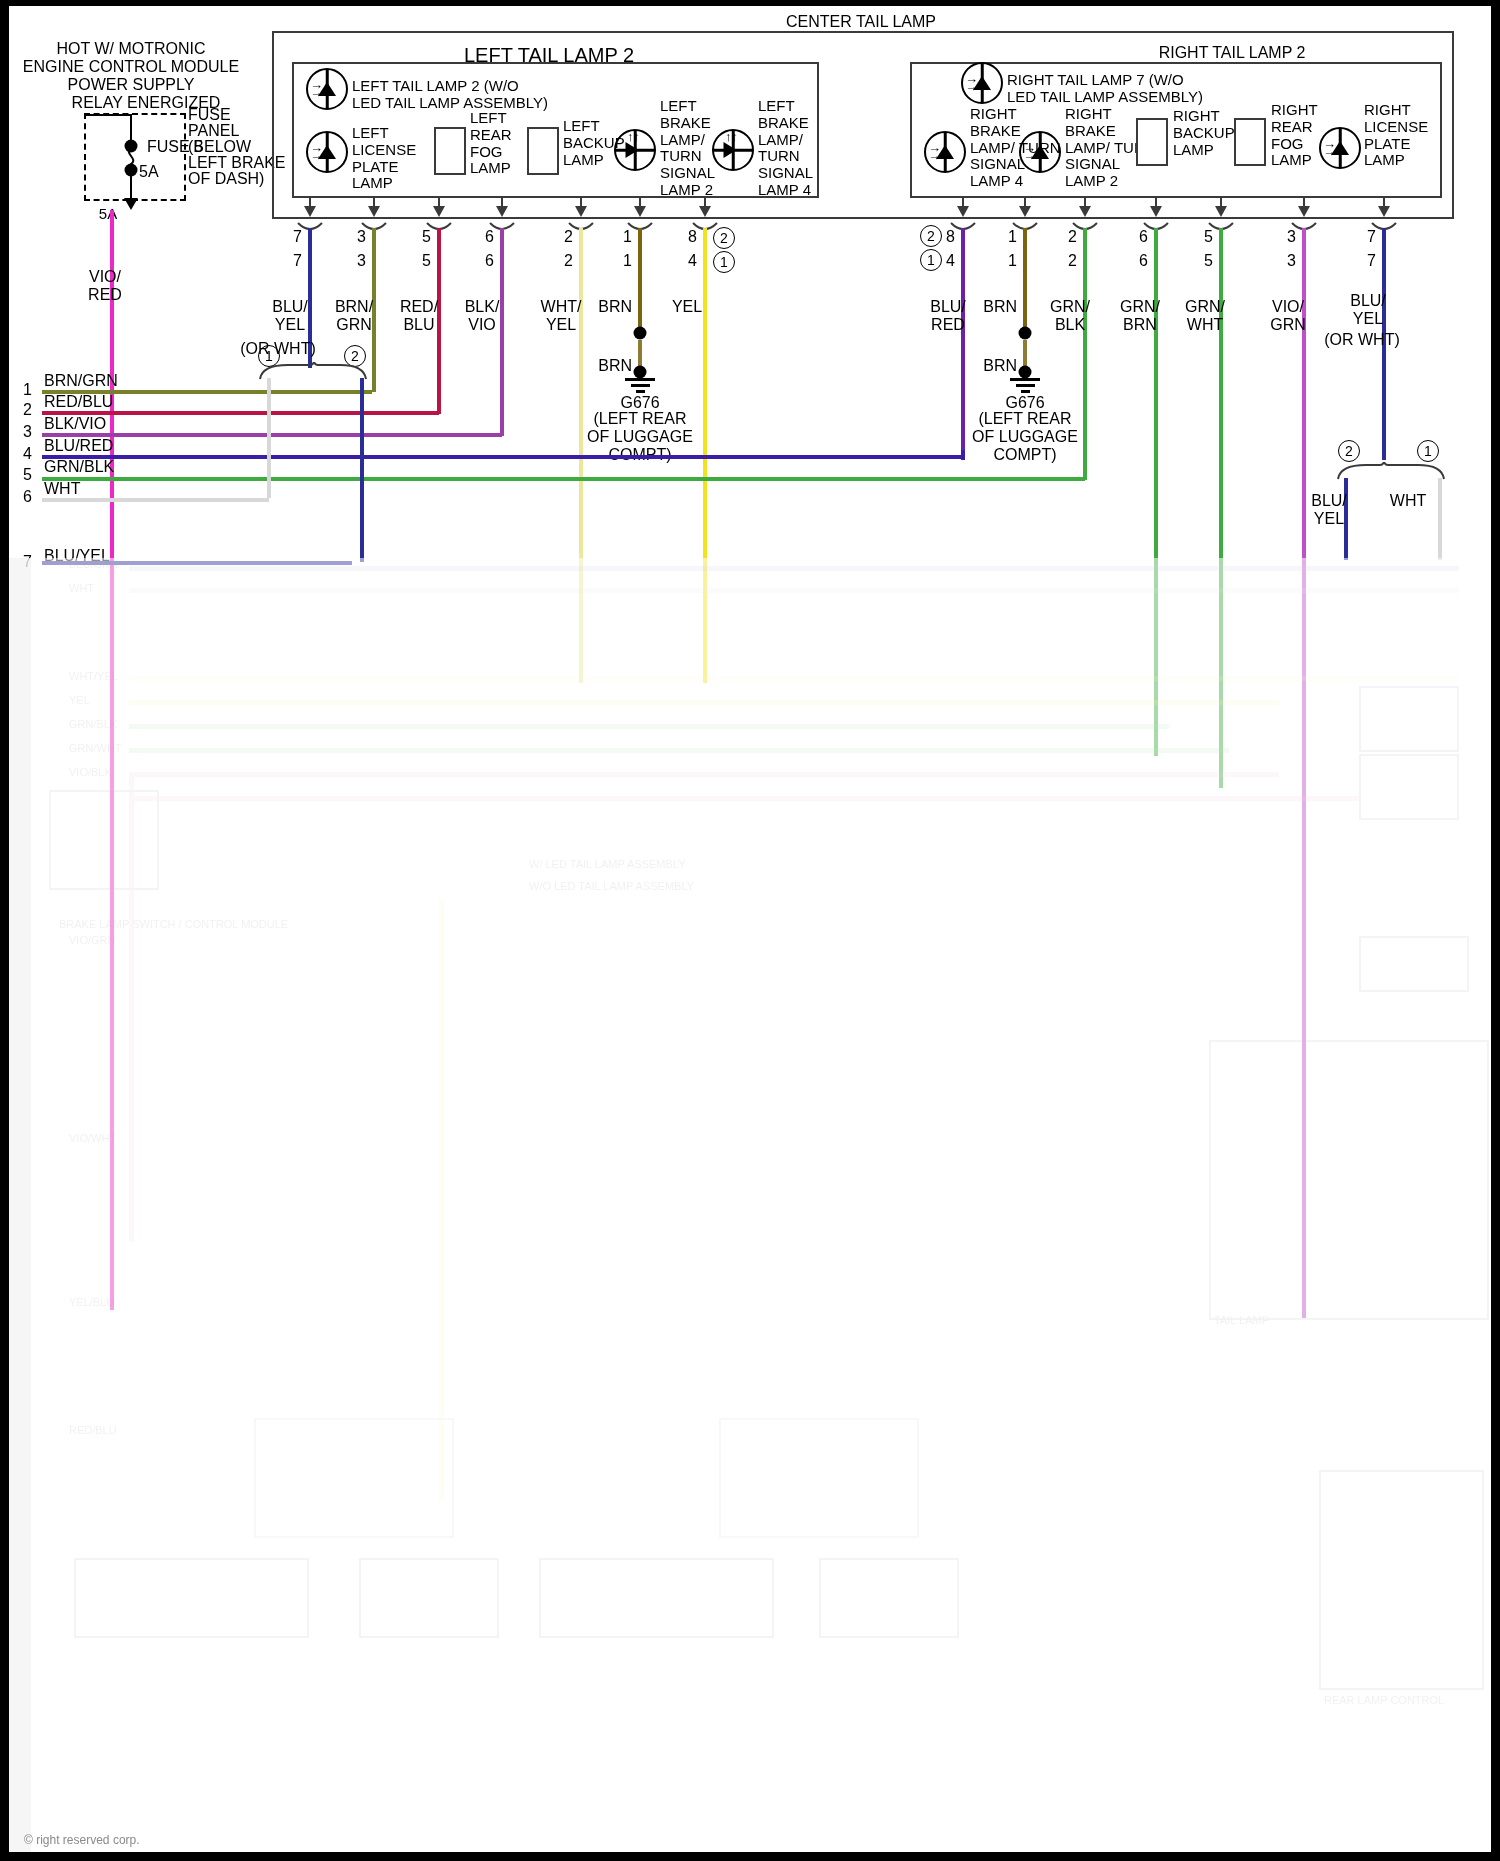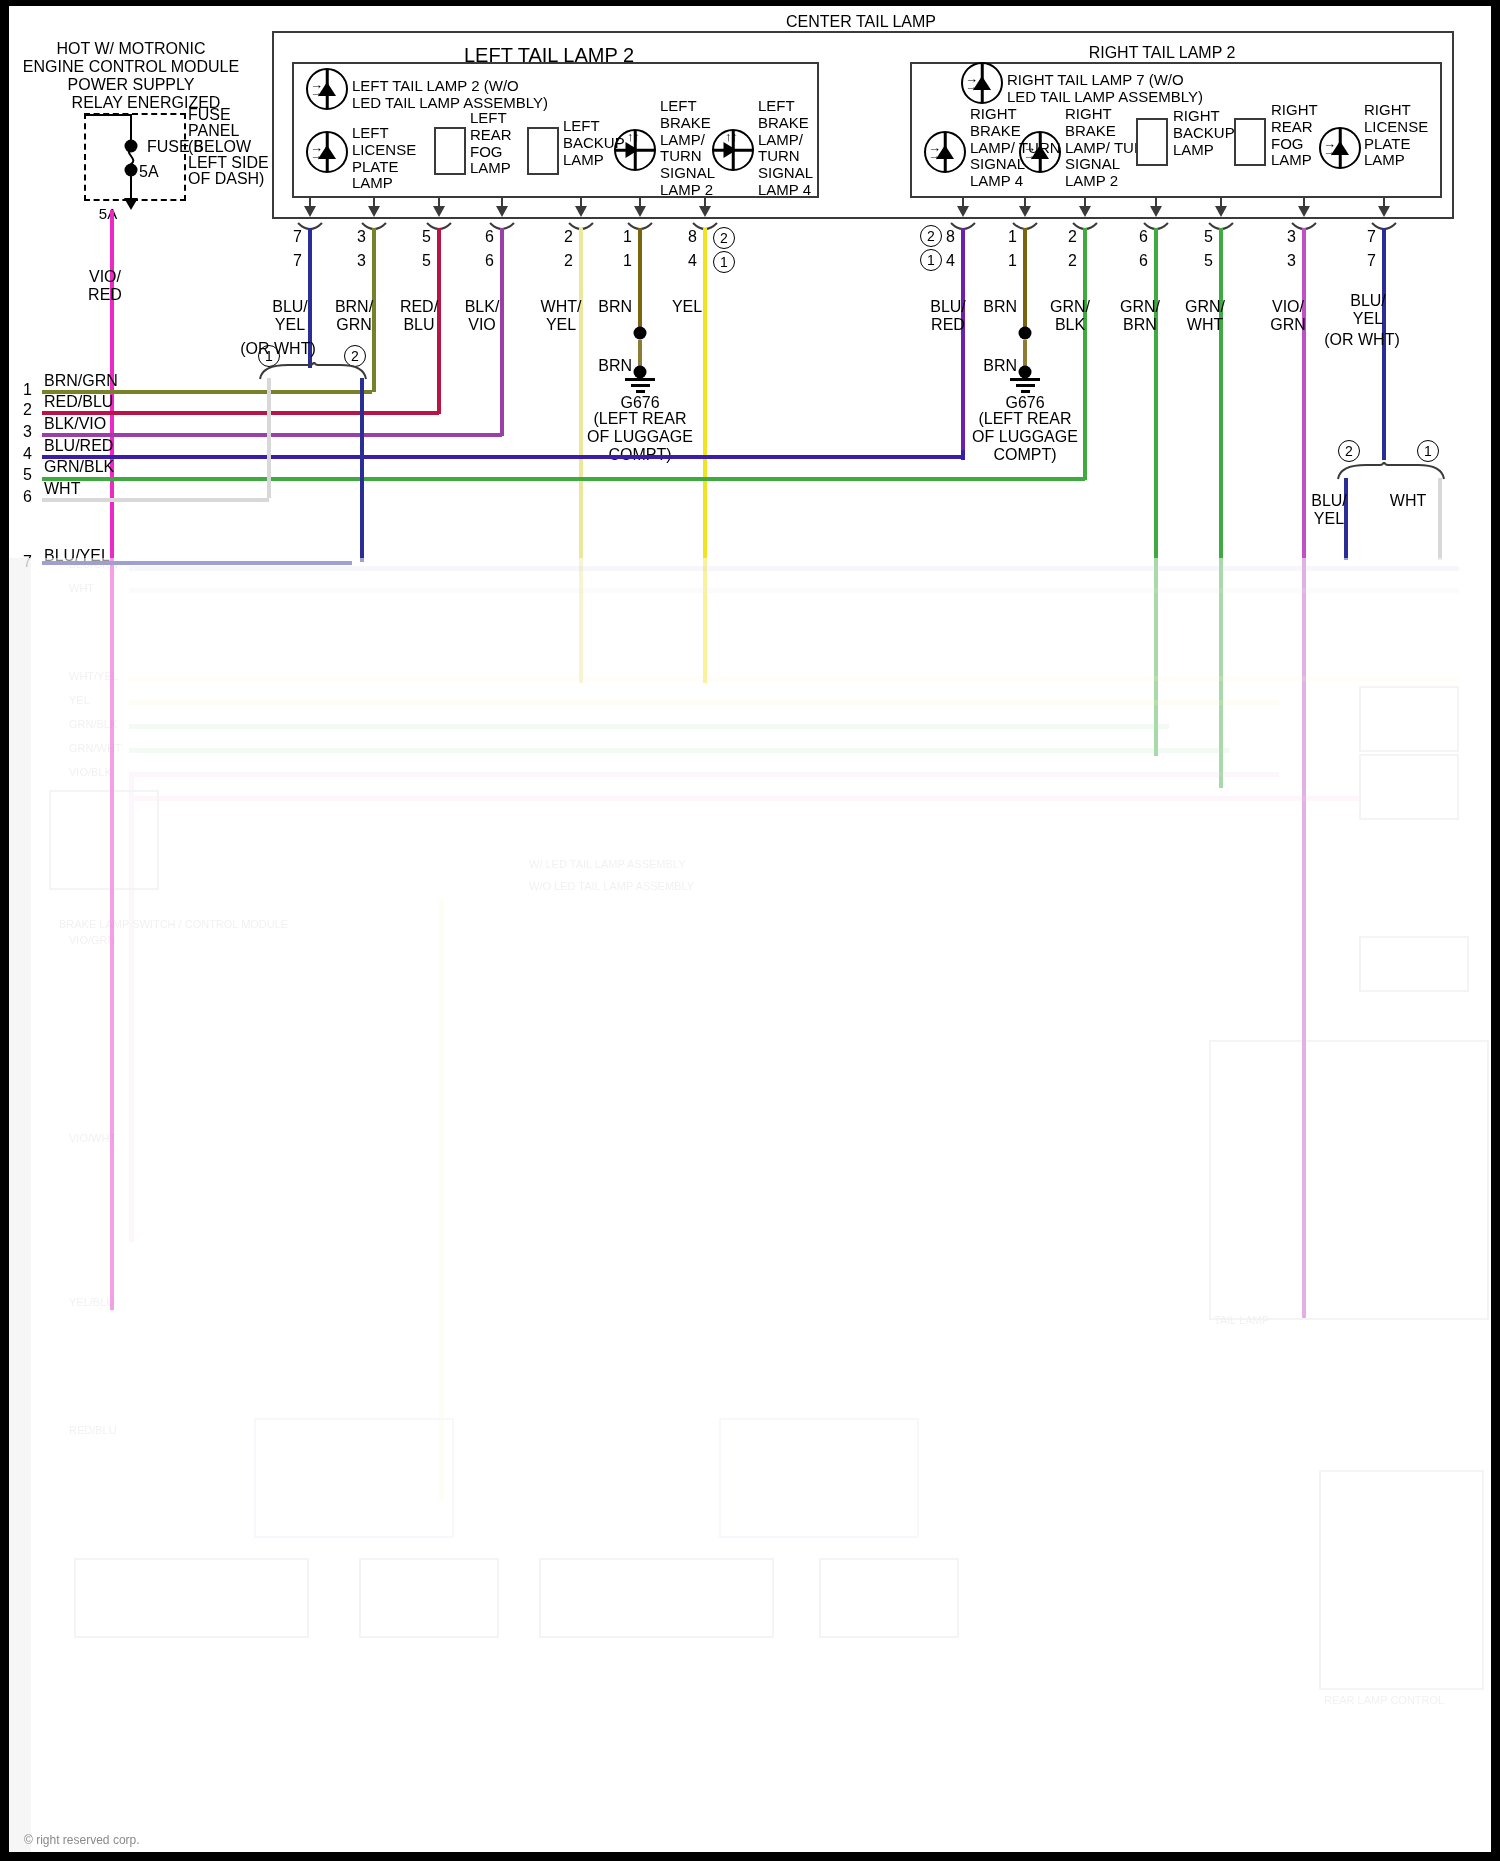--- a/index.html
+++ b/index.html
@@ -107,34 +107,34 @@
   <div style="position:absolute; left:124px; top:198px; width:0;height:0;
               border-left:7px solid transparent;border-right:7px solid transparent;border-top:12px solid #000;"></div>
 
   <div class="lbl" style="left:147px; top:138px; font-size:16px;">FUSE 5</div>
   <div class="lbl" style="left:139px; top:163px; font-size:16px;">5A</div>
   <div class="lbl ctr" style="left:108px; top:206px; font-size:15px;">5A</div>
 
   <div class="lbl" style="left:188px; top:106px; font-size:16px;">FUSE</div>
   <div class="lbl" style="left:188px; top:122px; font-size:16px;">PANEL</div>
   <div class="lbl" style="left:188px; top:138px; font-size:16px;">(BELOW</div>
-  <div class="lbl" style="left:188px; top:154px; font-size:16px;">LEFT SIDE</div>
+  <div class="lbl" style="left:188px; top:154px; font-size:16px;">LEFT BRAKE</div>
   <div class="lbl" style="left:188px; top:170px; font-size:16px;">OF DASH)</div>
 
   <div class="wire" style="left:110px; top:210px; height:1100px; background:#ef27c9;"></div>
   <div class="lbl ctr" style="left:105px; top:268px; font-size:16px; text-align:center;">VIO/
 RED</div>
 
   <div class="lbl ctr" style="left:861px; top:13px; font-size:16px;">CENTER TAIL LAMP</div>
   <div class="box" style="left:272px; top:31px; width:1182px; height:188px;"></div>
 
   <div class="lbl ctr" style="left:549px; top:44px; font-size:20px;">LEFT TAIL LAMP 2</div>
   <div class="box" style="left:292px; top:62px; width:527px; height:136px;"></div>
 
-  <div class="lbl ctr" style="left:1162px; top:44px; font-size:16px;text-align:center;">RIGHT TAIL LAMP 2</div>
+  <div class="lbl ctr" style="left:1232px; top:44px; font-size:16px;text-align:center;">RIGHT TAIL LAMP 2</div>
   <div class="box" style="left:910px; top:62px; width:532px; height:136px;"></div>
 
   <div class="sym up" style="left:327px; top:89px;">
     <div class="stem"></div>
       <div class="tri"></div>
     <div class="arrs">→<br>→</div>
   </div>
   <div class="lbl" style="left:352px; top:78px; font-size:15px;">LEFT TAIL LAMP 2 (W/O
 LED TAIL LAMP ASSEMBLY)</div>
 

